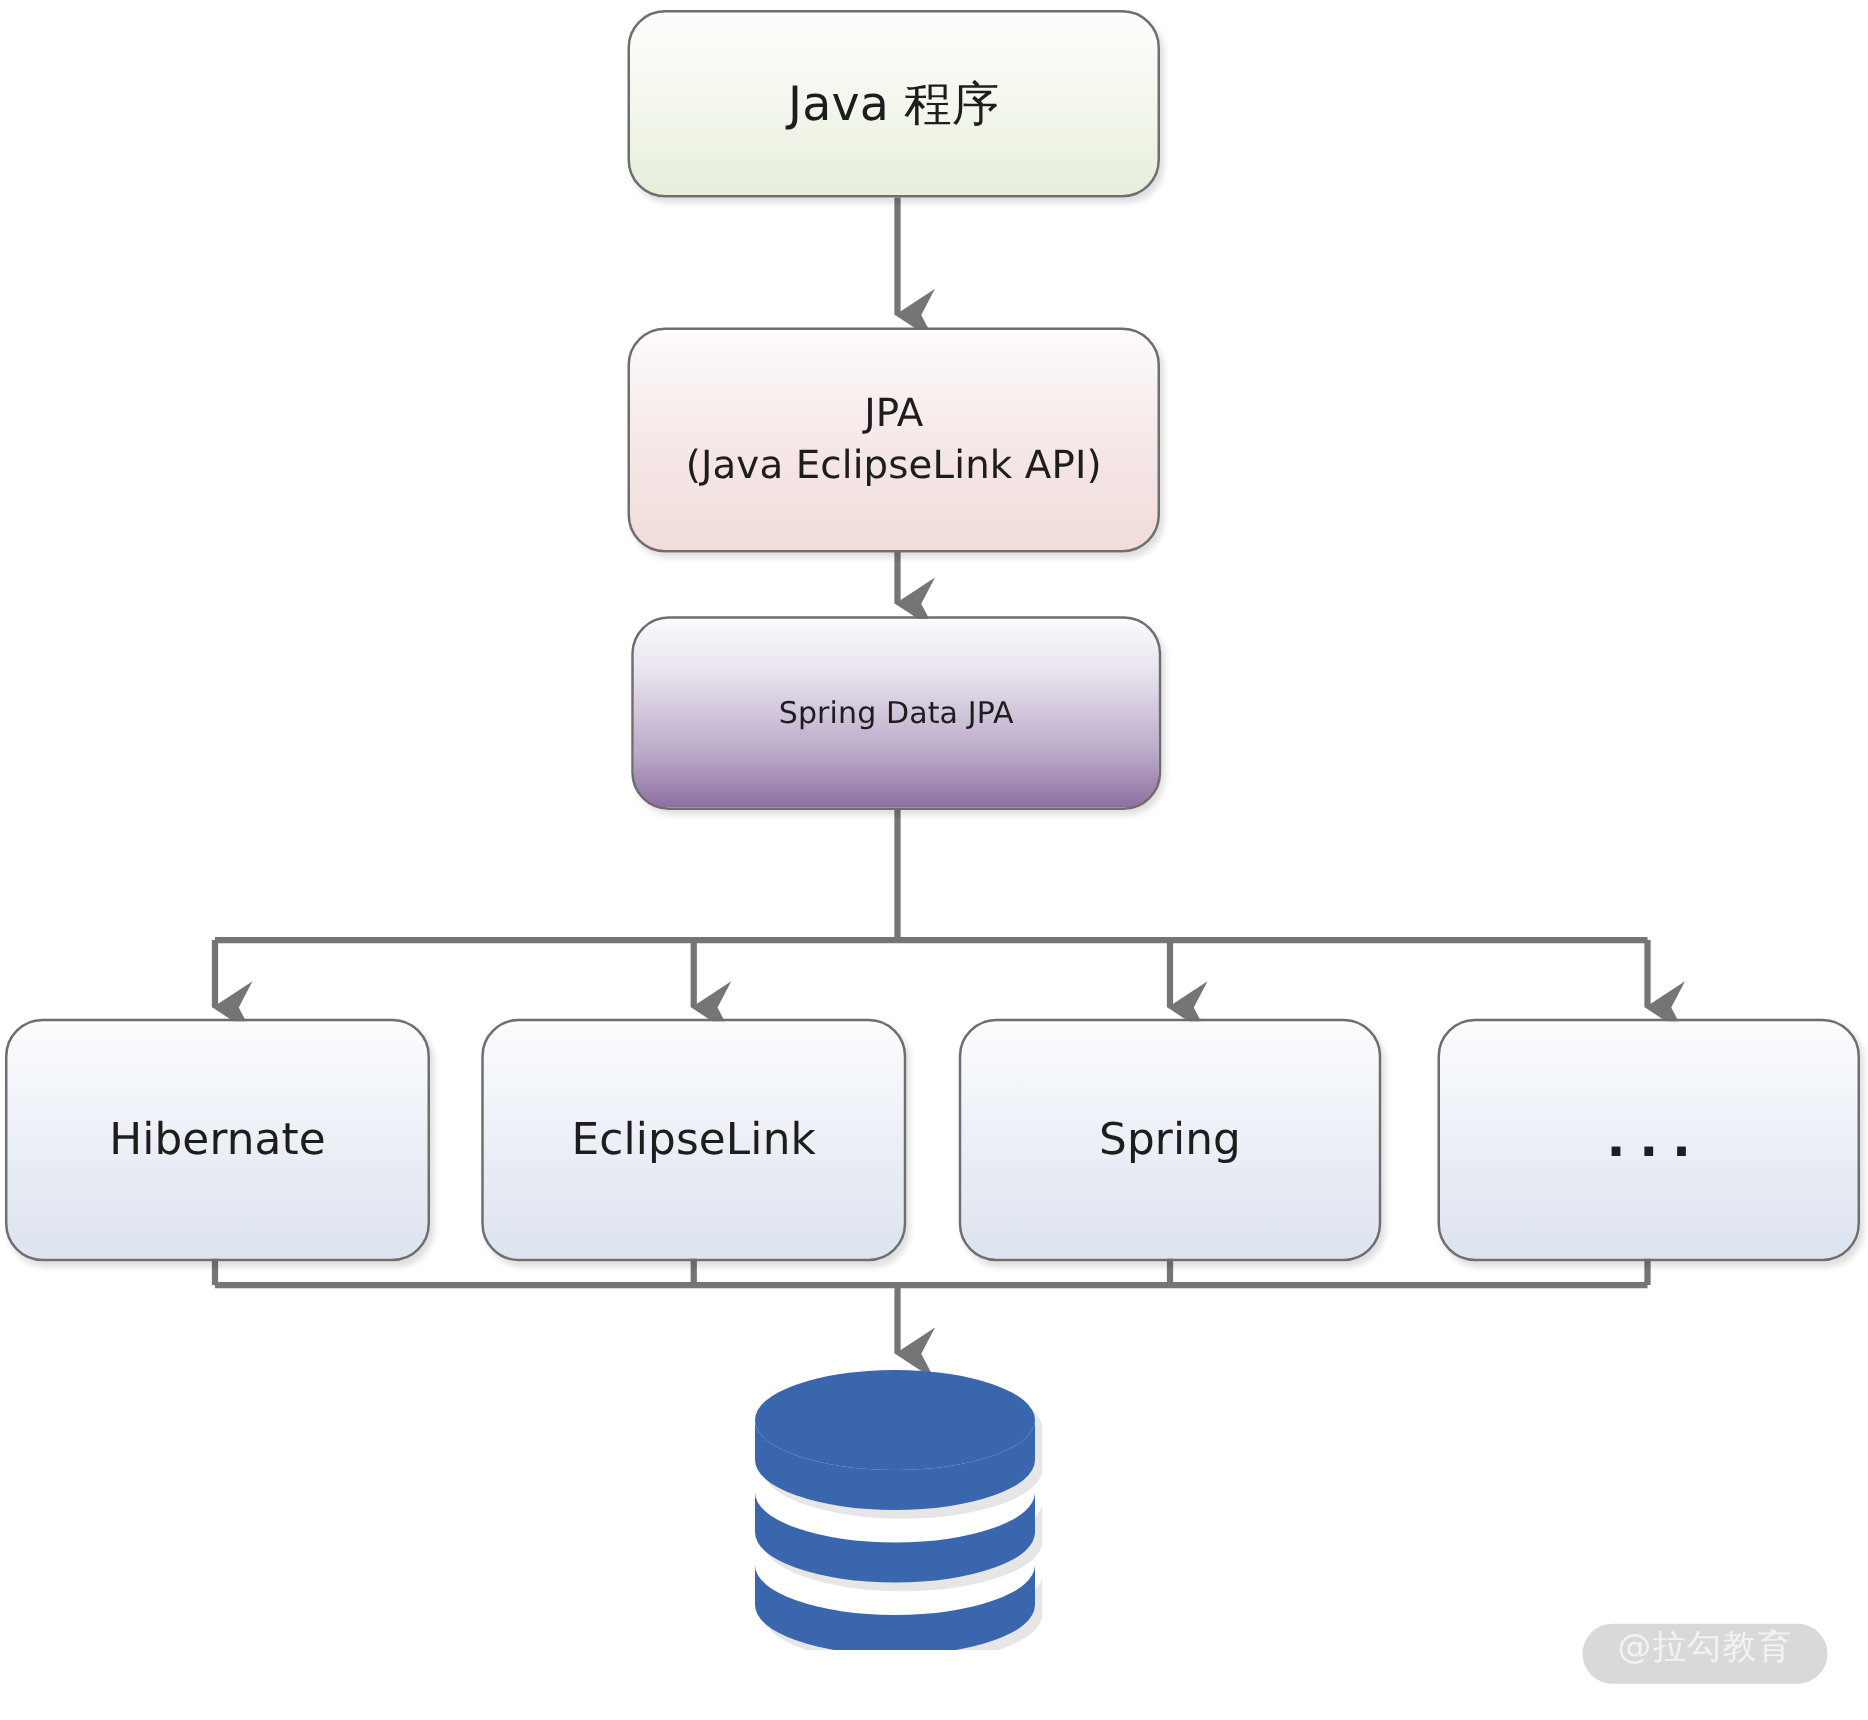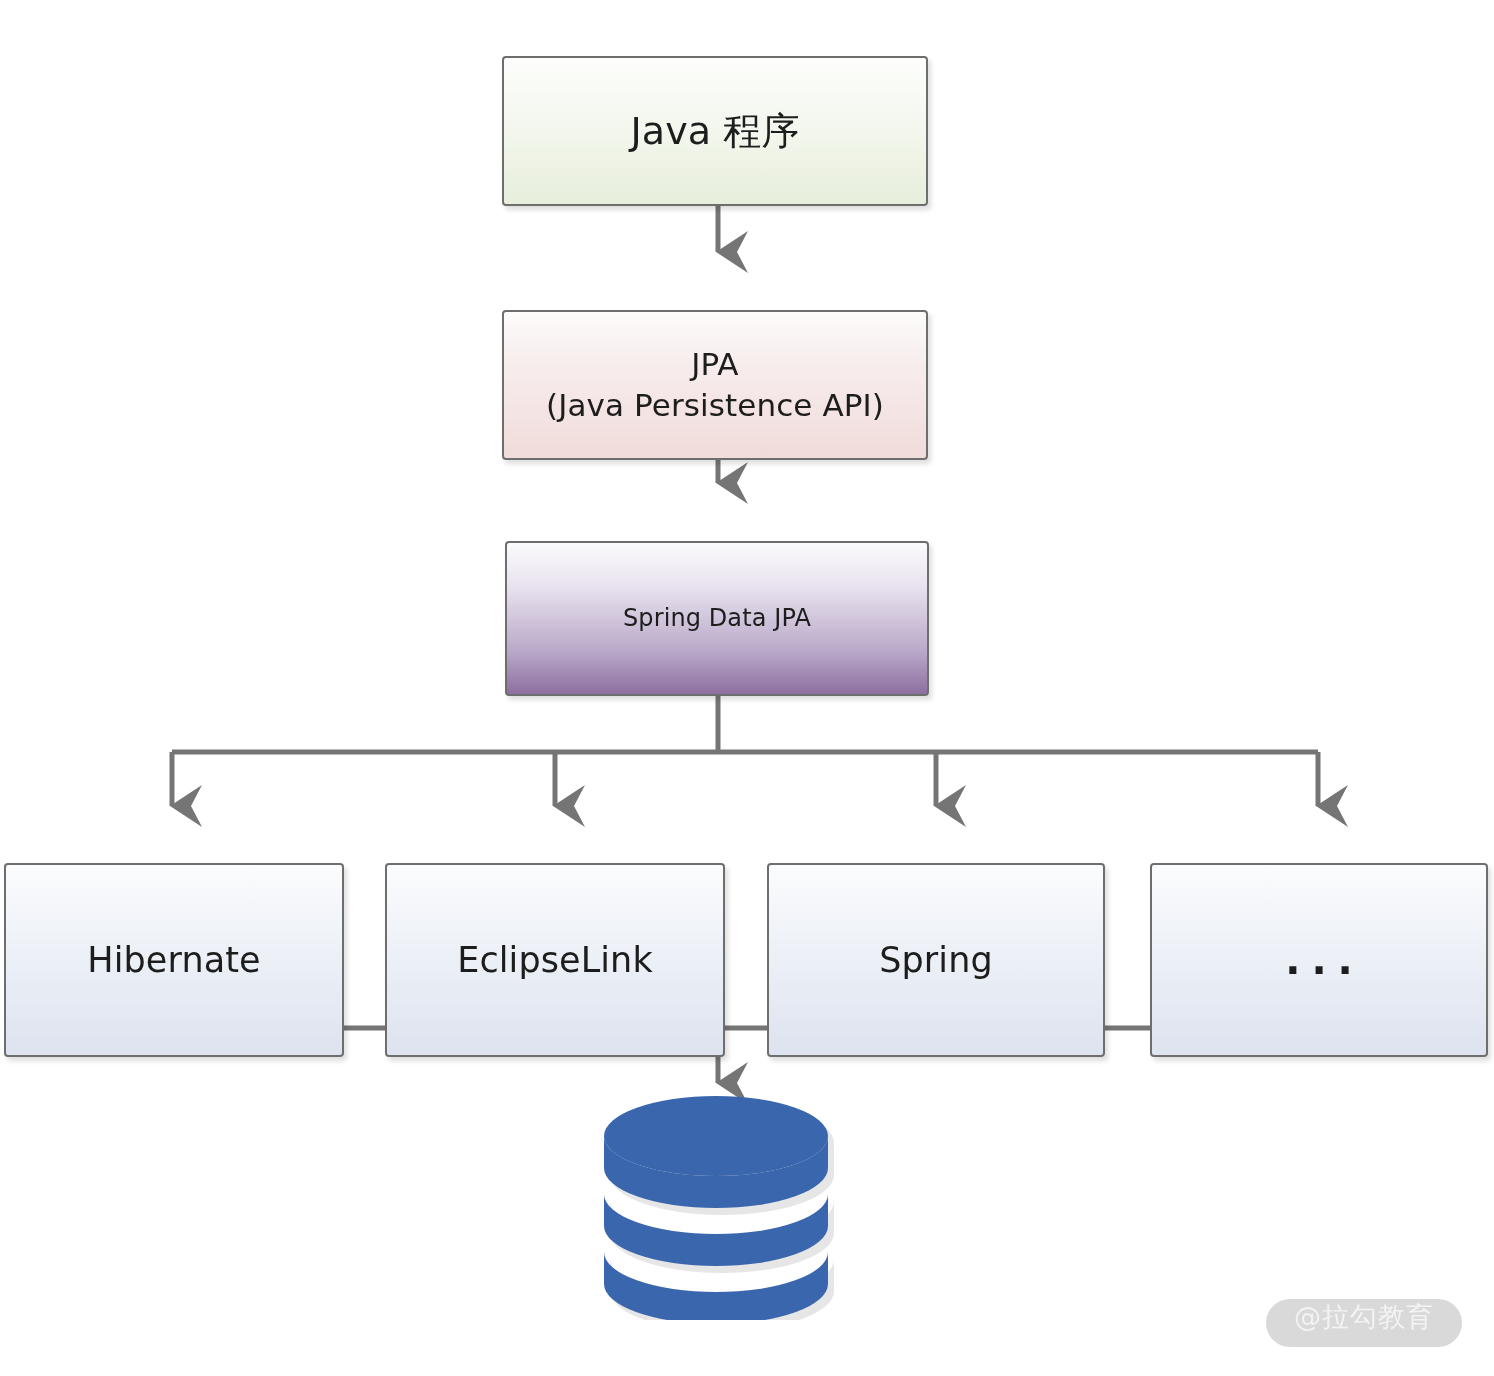--- a/index.html
+++ b/index.html
@@ -22,43 +22,42 @@
     left: 0;
     top: 0;
     width: 1494px;
     height: 1376px;
     pointer-events: none;
   }
   .node {
     position: absolute;
     box-sizing: border-box;
     border: 2px solid #6e6e6e;
-    border-radius: 4px;
+    border-radius: 30px;
     display: flex;
     align-items: center;
     justify-content: center;
     text-align: center;
     color: #1d1d1d;
     box-shadow: 3px 4px 5px rgba(0,0,0,0.13);
     z-index: 3;
-    margin-top: 48px;
   }
   .node .label {
     line-height: 1.32;
     letter-spacing: 0.1px;
   }
 
   
   .node-java {
     left: 502px; top: 8px; width: 426px; height: 150px;
     background: linear-gradient(180deg, #fdfefc 0%, #f6f9f2 35%, #e7eedb 100%);
     font-size: 38px;
   }
   .node-jpa {
-    left: 502px; top: 262px; width: 426px; height: 150px;
+    left: 502px; top: 262px; width: 426px; height: 180px;
     background: linear-gradient(180deg, #fdfbfb 0%, #f7ecec 38%, #f0dcda 100%);
     font-size: 31px;
   }
   .node-springdatajpa {
     left: 505px; top: 493px; width: 424px; height: 155px;
     background: linear-gradient(180deg, #fbfafc 0%, #e9e3ef 28%, #b9a8c8 72%, #8d6fa0 100%);
     font-size: 24px;
   }
   .node-impl {
     top: 815px; height: 194px;
@@ -141,21 +140,21 @@
     </g>
   </svg>
 
   <div class="node node-java">
     <span class="label">Java 程序</span>
   </div>
 
   <div class="node node-jpa">
     <span class="label">
       <span>JPA</span><br>
-      <span>(Java Persistence API)</span>
+      <span>(Java EclipseLink API)</span>
     </span>
   </div>
 
   <div class="node node-springdatajpa">
     <span class="label">Spring Data JPA</span>
   </div>
 
   <div class="node node-impl node-hibernate">
     <span class="label">Hibernate</span>
   </div>

